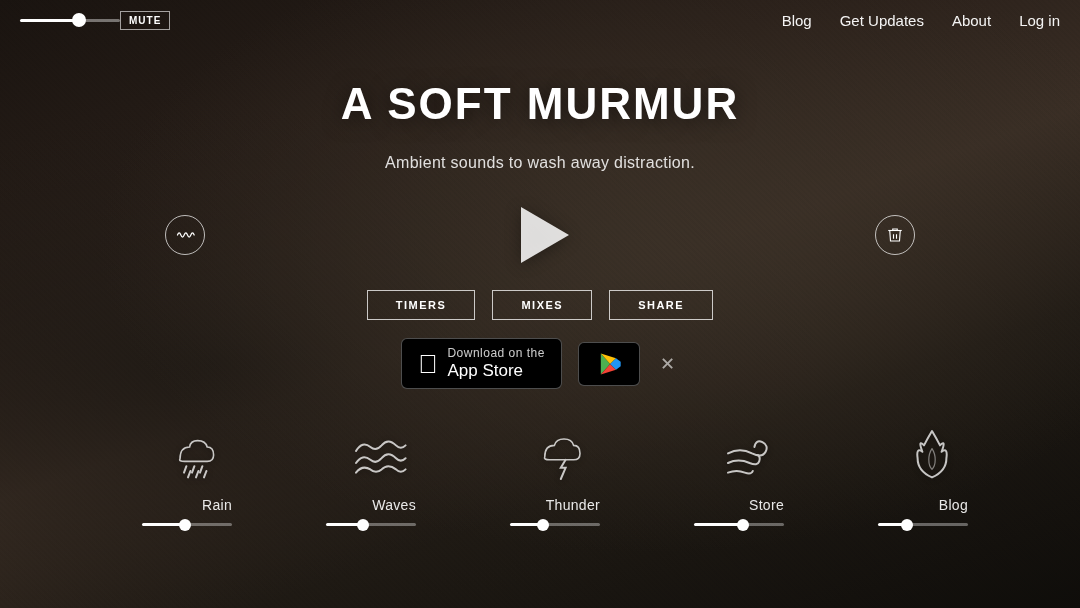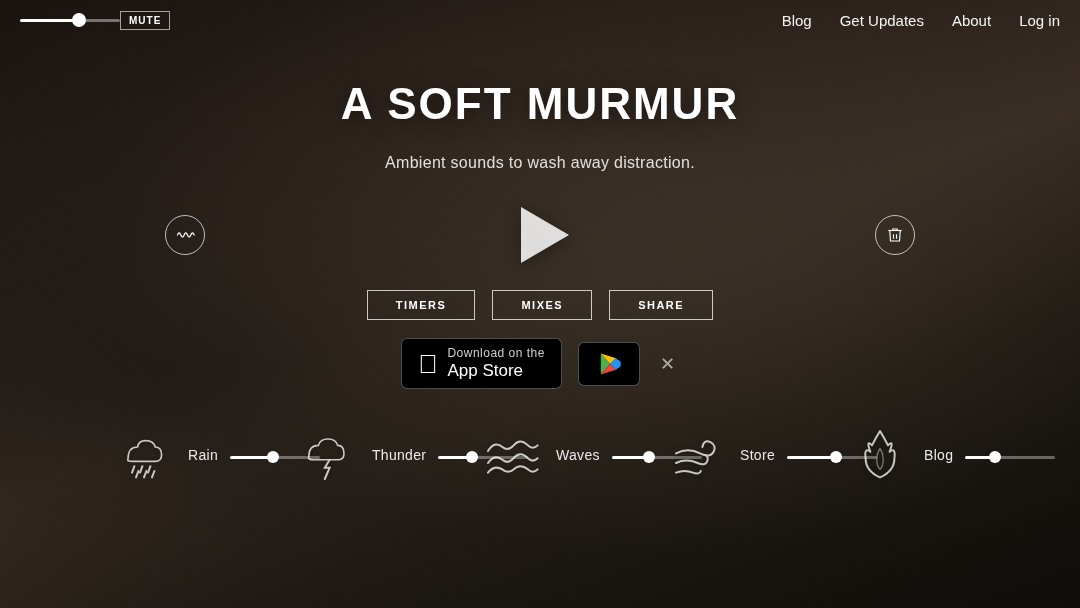--- a/index.html
+++ b/index.html
@@ -283,22 +283,23 @@
       z-index: 5;
       display: flex;
       justify-content: space-around;
       align-items: flex-start;
       padding: 0 80px;
       margin-top: 30px;
     }
 
     .sound-item {
       display: flex;
-      align-items: center;
-      gap: 12px;
+      flex-direction: column;
+      align-items: flex-end;
+      gap: 6px;
       width: 120px;
     }
 
     .sound-icon-wrap {
       width: 72px;
       height: 72px;
       display: flex;
       align-items: center;
       justify-content: center;
       cursor: pointer;
@@ -443,46 +444,46 @@
       </svg>
     </div>
     <span class="sound-label">Rain</span>
     <input type="range" class="sound-slider rain-slider" value="48" min="0" max="100" style="">
   </div>
 
   <div class="sound-item">
     <div class="sound-icon-wrap">
       <svg viewBox="0 0 80 80" fill="none" stroke="white" stroke-width="2.5" stroke-linecap="round">
 
-        <path d="M16,42 Q16,28 28,28 Q30,20 40,20 Q50,20 52,28 Q60,28 60,38 Q60,46 52,46 L22,46 Q14,46 16,42Z" stroke-width="2"></path>
-
-        <polyline points="42,46 36,56 42,56 36,70" stroke-width="2.5"></polyline>
-      </svg>
-    </div>
-    <span class="sound-label">Thunder</span>
-    <input type="range" class="sound-slider thunder-slider" value="35" min="0" max="100" style="">
-  </div>
-
-  <div class="sound-item">
-    <div class="sound-icon-wrap">
-      <svg viewBox="0 0 80 80" fill="none" stroke="white" stroke-width="2.5" stroke-linecap="round">
-
         <path d="M10,35 Q18,22 28,30 Q35,36 42,28 Q50,18 60,28 Q66,34 72,28"></path>
         <path d="M10,50 Q18,38 28,46 Q35,52 42,44 Q50,34 60,44 Q66,50 72,44"></path>
         <path d="M10,62 Q18,52 28,58 Q35,64 42,58 Q50,50 60,58 Q66,64 72,58"></path>
       </svg>
     </div>
     <span class="sound-label">Waves</span>
     <input type="range" class="sound-slider waves-slider" value="40" min="0" max="100" style="">
   </div>
 
   <div class="sound-item">
     <div class="sound-icon-wrap">
       <svg viewBox="0 0 80 80" fill="none" stroke="white" stroke-width="2.5" stroke-linecap="round">
 
+        <path d="M16,42 Q16,28 28,28 Q30,20 40,20 Q50,20 52,28 Q60,28 60,38 Q60,46 52,46 L22,46 Q14,46 16,42Z" stroke-width="2"></path>
+
+        <polyline points="42,46 36,56 42,56 36,70" stroke-width="2.5"></polyline>
+      </svg>
+    </div>
+    <span class="sound-label">Thunder</span>
+    <input type="range" class="sound-slider thunder-slider" value="35" min="0" max="100" style="">
+  </div>
+
+  <div class="sound-item">
+    <div class="sound-icon-wrap">
+      <svg viewBox="0 0 80 80" fill="none" stroke="white" stroke-width="2.5" stroke-linecap="round">
+
         <path d="M15,38 Q30,30 45,38 Q58,44 62,36 Q66,28 58,24 Q50,20 48,30"></path>
         <path d="M15,50 Q28,44 42,50 Q52,54 54,48 Q56,42 52,40"></path>
         <path d="M15,62 Q26,58 36,62 Q44,65 46,60"></path>
       </svg>
     </div>
     <span class="sound-label">Store</span>
     <input type="range" class="sound-slider wind-slider" value="55" min="0" max="100" style="">
   </div>
 
   <div class="sound-item">

